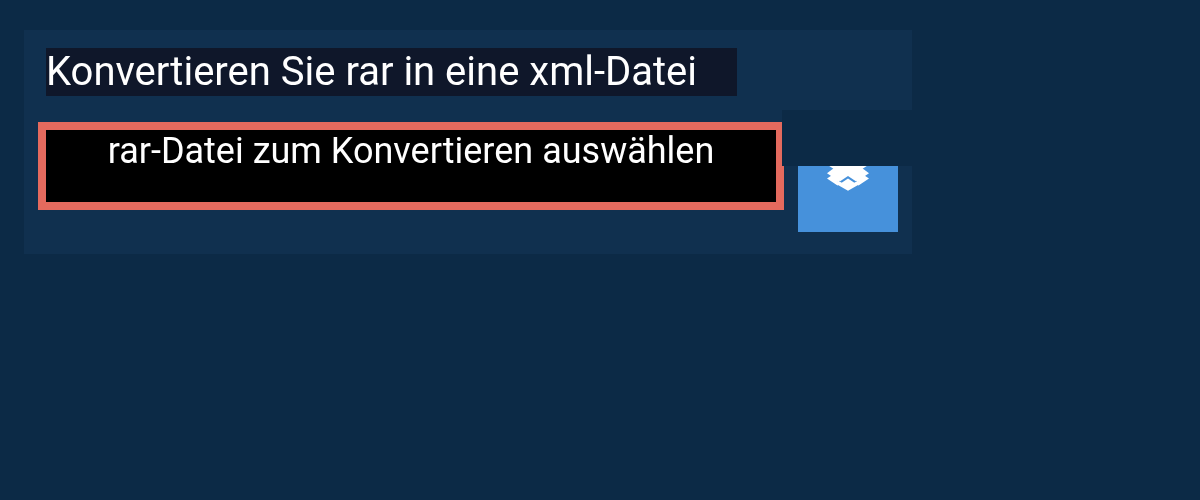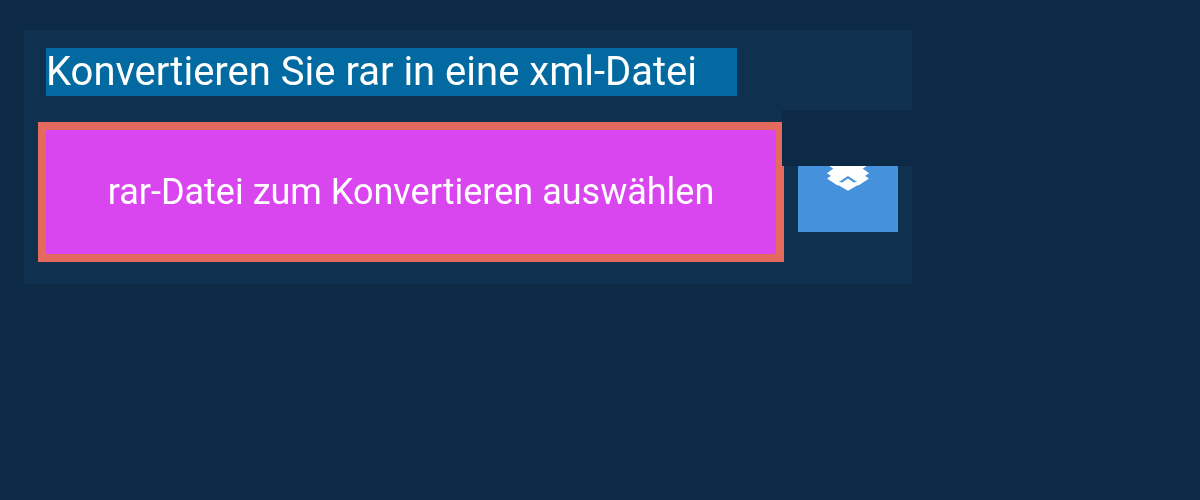--- a/index.html
+++ b/index.html
@@ -18,45 +18,45 @@
   }
   .title-wrap {
     padding: 18px 22px 2px 22px;
   }
   .title {
     color: #ffffff;
     font-size: 40px;
     font-weight: 400;
     line-height: 1.2;
     display: inline-block;
-    background: #0369a1;
+    background: #0f172a;
     padding-right: 40px;
   }
   .title-cut {
     position: absolute;
     right: 0;
     top: 80px;
     width: 130px;
     height: 56px;
     background: #0c2a46;
   }
   .button-row {
     display: flex;
     gap: 14px;
     padding: 24px 14px 22px 14px;
     align-items: stretch;
   }
   .select-file-btn {
     flex: 0 0 auto;
     width: 746px;
-    height: 140px;
-    background: #d946ef;
+    height: 88px;
+    background: #000000;
     border: 8px solid #e46a5e;
     display: flex;
-    align-items: center;
+    align-items: flex-start;
     justify-content: center;
     cursor: pointer;
   }
   .select-file-label {
     color: #ffffff;
     font-size: 36px;
     font-weight: 400;
   }
   .dropbox-btn {
     flex: 0 0 auto;

